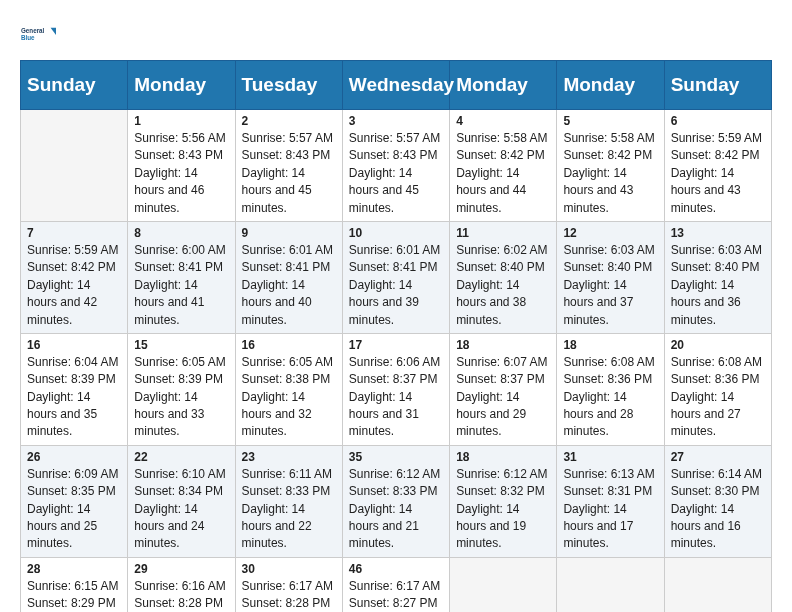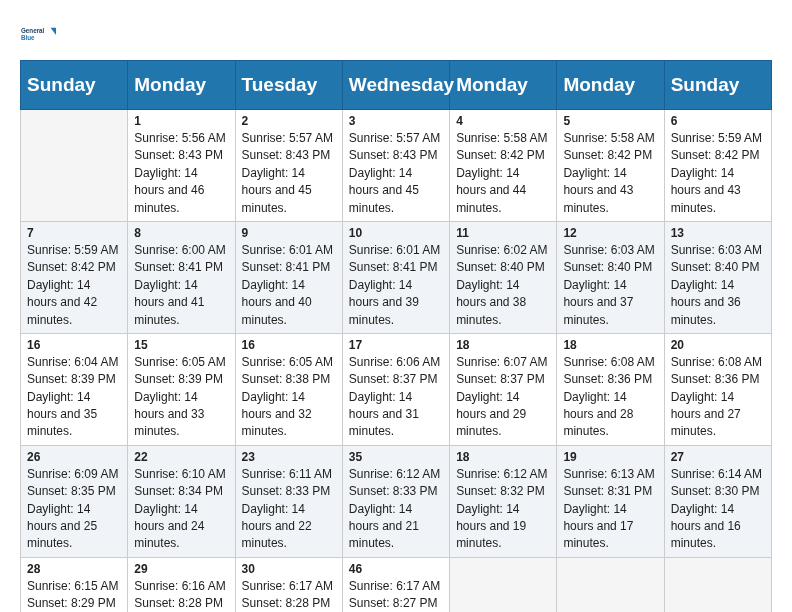--- a/index.html
+++ b/index.html
@@ -223,21 +223,21 @@
       </td>
           <td>
         <span class="day-num">35</span>
         <span class="day-info">Sunrise: 6:12 AM<br>Sunset: 8:33 PM<br>Daylight: 14 hours and 21 minutes.</span>
       </td>
           <td>
         <span class="day-num">18</span>
         <span class="day-info">Sunrise: 6:12 AM<br>Sunset: 8:32 PM<br>Daylight: 14 hours and 19 minutes.</span>
       </td>
           <td>
-        <span class="day-num">19</span>
+        <span class="day-num">31</span>
         <span class="day-info">Sunrise: 6:13 AM<br>Sunset: 8:31 PM<br>Daylight: 14 hours and 17 minutes.</span>
       </td>
           <td>
         <span class="day-num">27</span>
         <span class="day-info">Sunrise: 6:14 AM<br>Sunset: 8:30 PM<br>Daylight: 14 hours and 16 minutes.</span>
       </td>
         </tr>
         <tr>
           <td>
         <span class="day-num">28</span>

